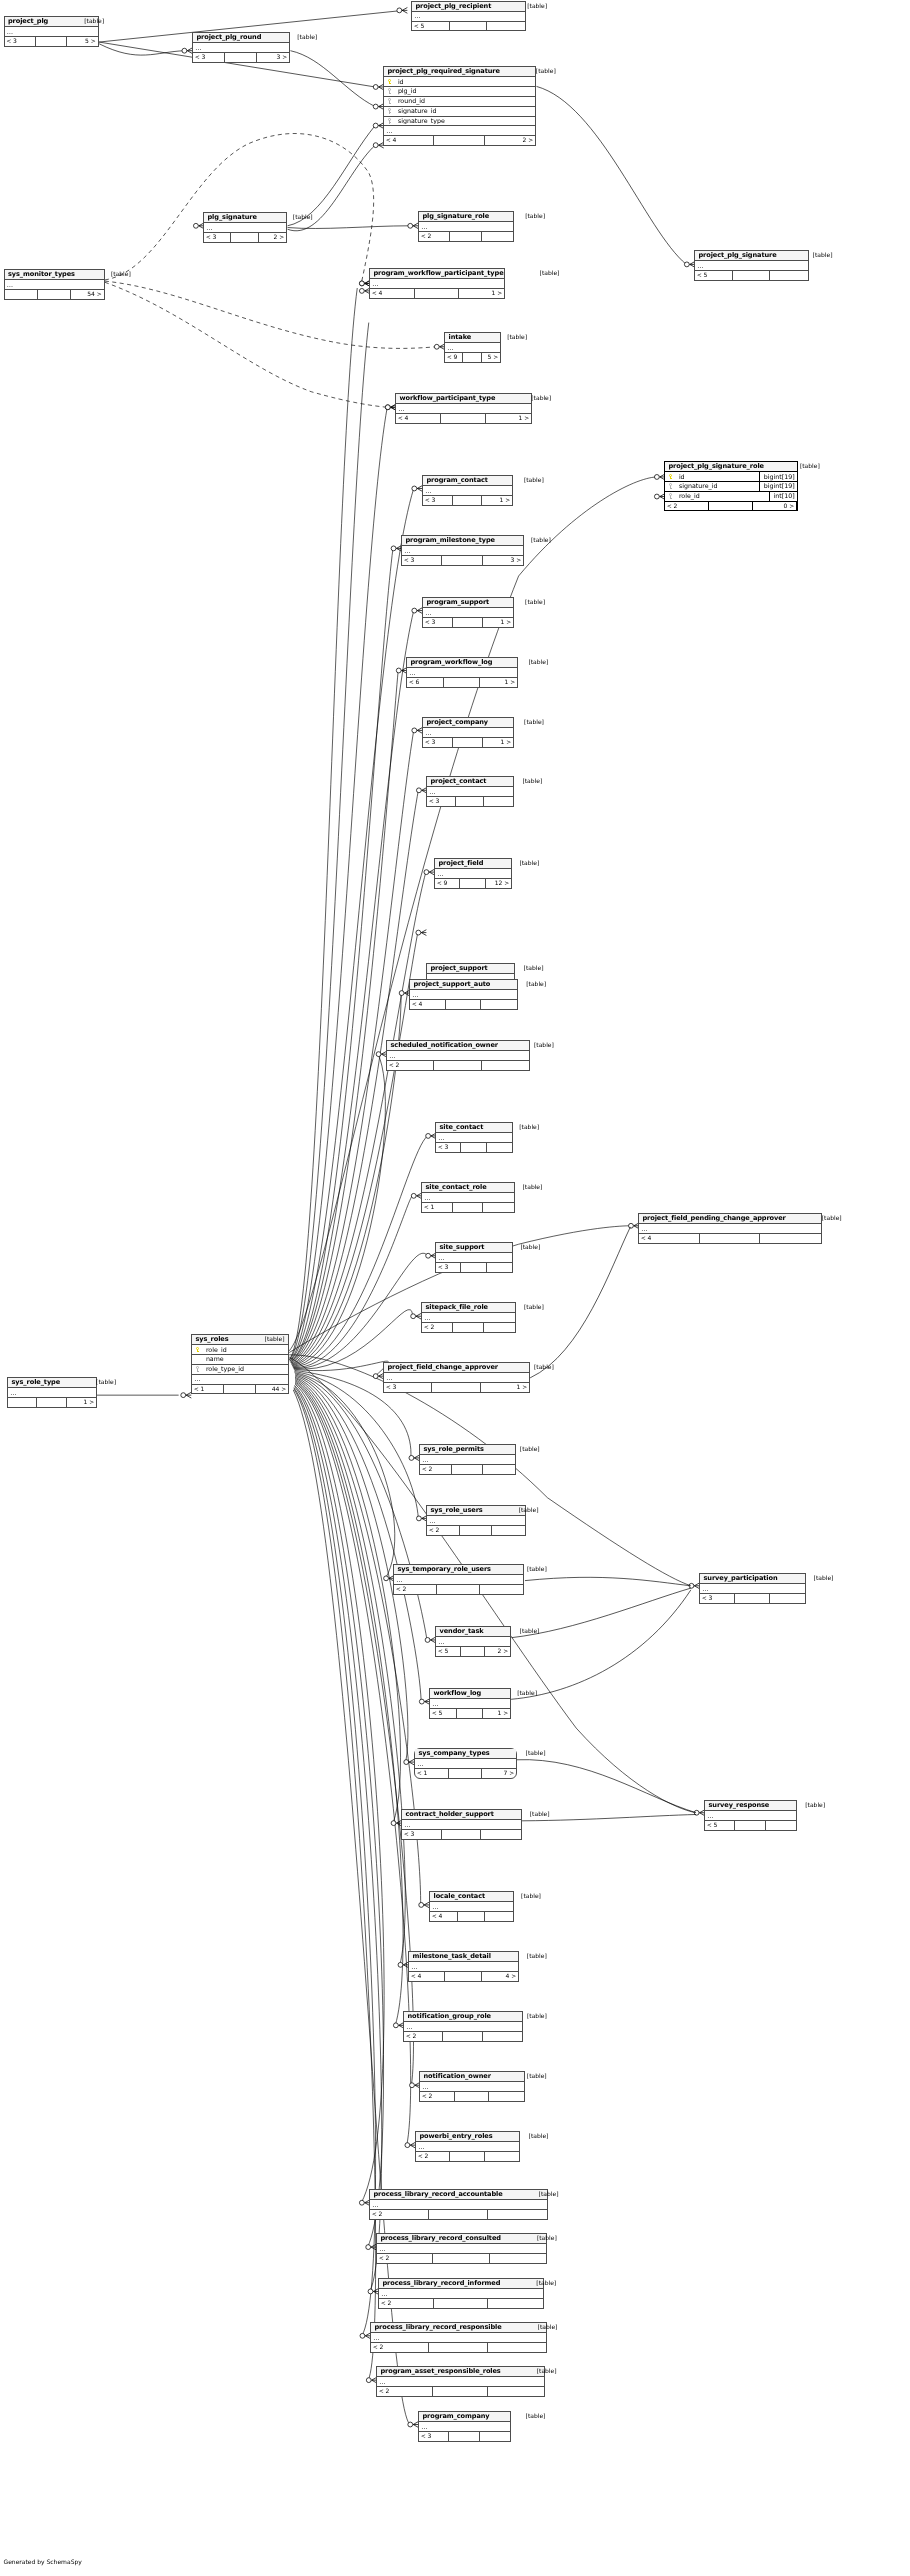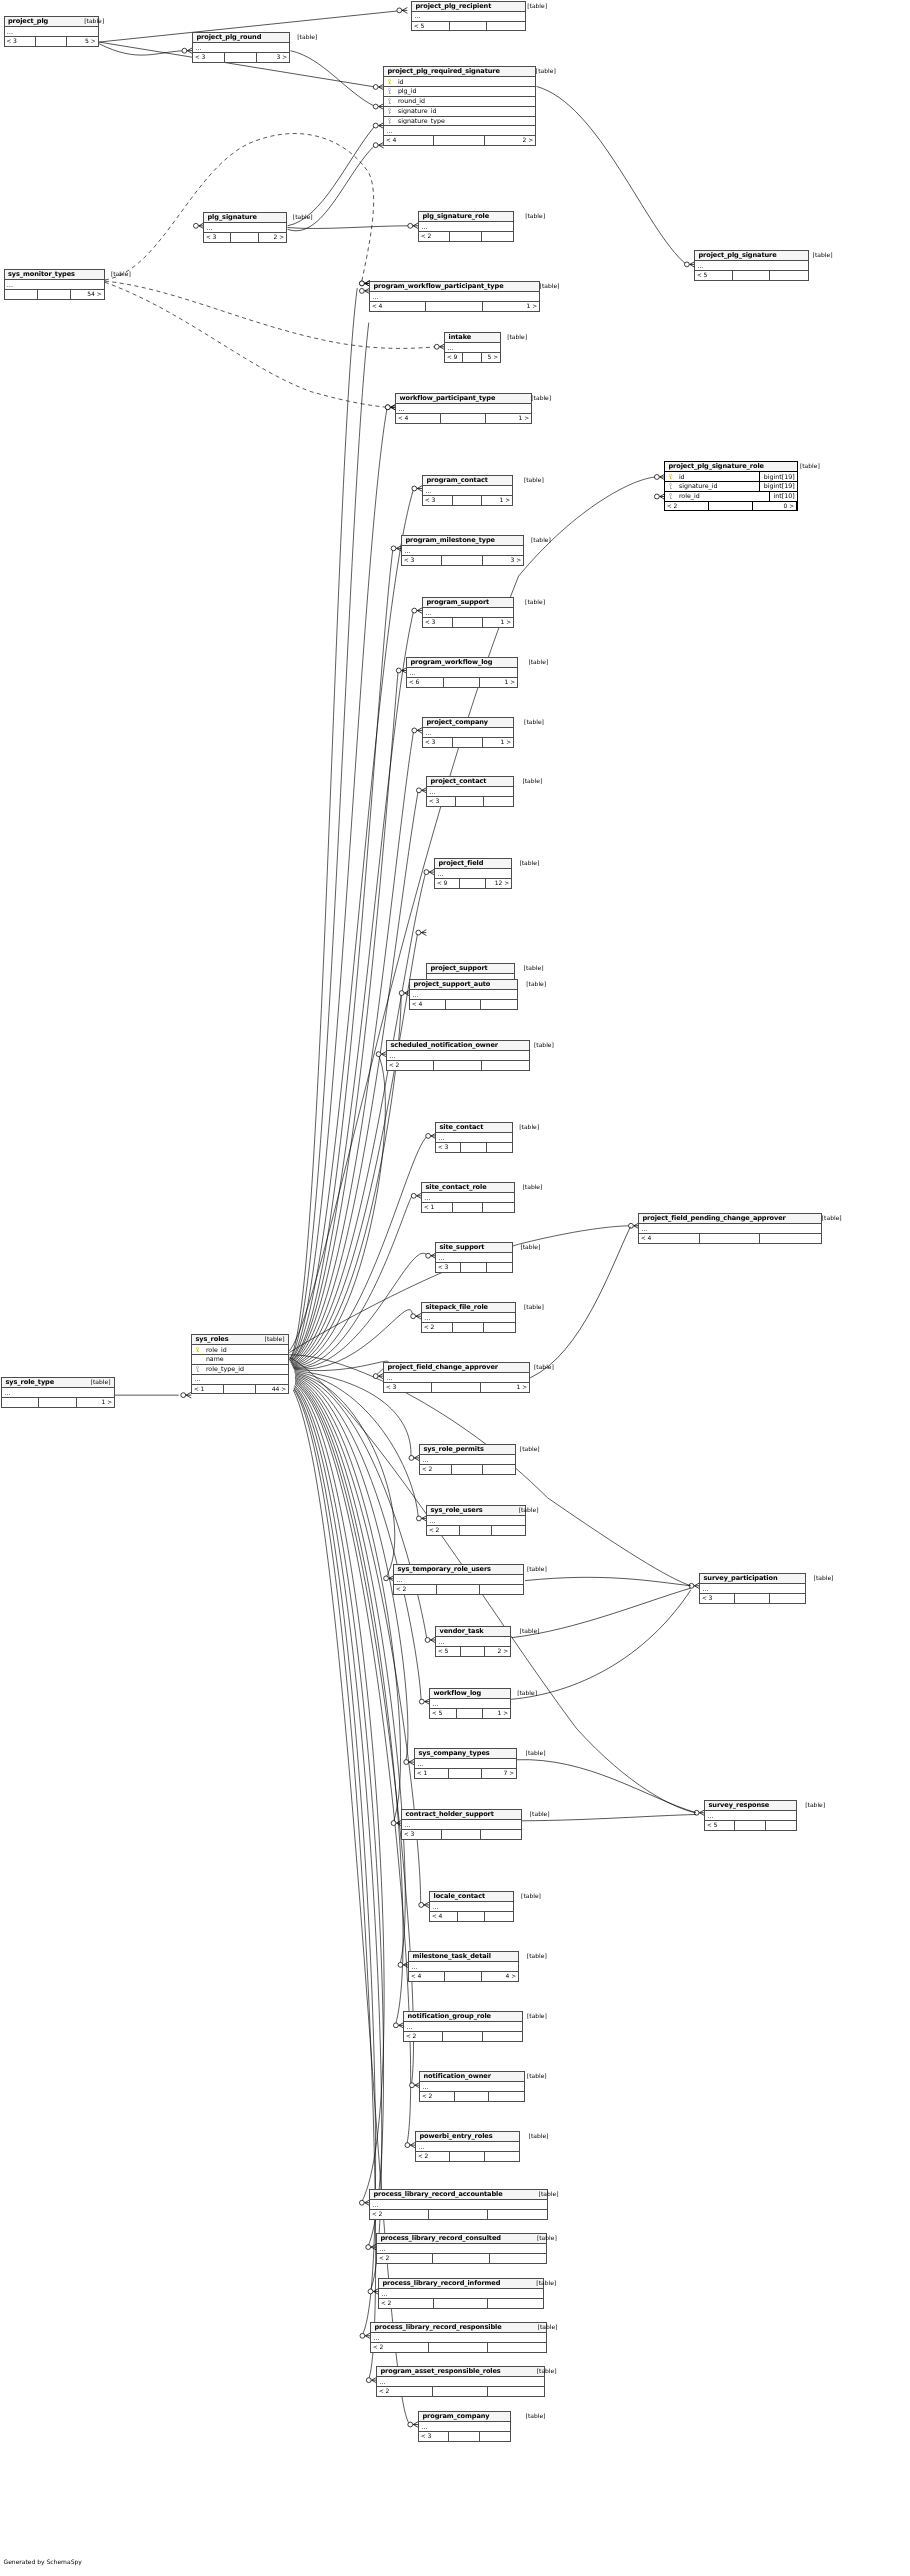--- a/index.html
+++ b/index.html
@@ -495,21 +495,21 @@
         </div>
         <div class="ellipsis-row">
           <span>…</span>
         </div>
         <div class="foot-row">
           <div class="foot-cell"></div>
           <div class="foot-cell"></div>
           <div class="foot-cell right">54 &gt;</div>
         </div>
       </div>
-      <div class="tbl" style="left: 369px; top: 281px; width: 171px;">
+      <div class="tbl" style="left: 369px; top: 268px; width: 136px;">
         <div class="tbl-head">
           <span class="tbl-name">program_workflow_participant_type</span>
           <span class="tbl-kind">[table]</span>
         </div>
         <div class="ellipsis-row">
           <span>…</span>
         </div>
         <div class="foot-row">
           <div class="foot-cell">&lt; 4</div>
           <div class="foot-cell"></div>
@@ -845,21 +845,21 @@
         </div>
         <div class="ellipsis-row">
           <span>…</span>
         </div>
         <div class="foot-row">
           <div class="foot-cell">&lt; 5</div>
           <div class="foot-cell"></div>
           <div class="foot-cell right">1 &gt;</div>
         </div>
       </div>
-      <div class="tbl" style="left: 414px; top: 1748px; width: 103px;">
+      <div class="tbl" style="left: 414px; top: 1748px; width: 103px; border-radius: 6px;">
         <div class="tbl-head">
           <span class="tbl-name">sys_company_types</span>
           <span class="tbl-kind">[table]</span>
         </div>
         <div class="ellipsis-row">
           <span>…</span>
         </div>
         <div class="foot-row">
           <div class="foot-cell">&lt; 1</div>
           <div class="foot-cell"></div>
@@ -1123,21 +1123,21 @@
         </div>
         <div class="ellipsis-row">
           <span>…</span>
         </div>
         <div class="foot-row">
           <div class="foot-cell">&lt; 1</div>
           <div class="foot-cell"></div>
           <div class="foot-cell right">44 &gt;</div>
         </div>
       </div>
-      <div class="tbl" style="left: 1px; top: 1377px; width: 114px;">
+      <div class="tbl" style="left: 7px; top: 1377px; width: 90px;">
         <div class="tbl-head">
           <span class="tbl-name">sys_role_type</span>
           <span class="tbl-kind">[table]</span>
         </div>
         <div class="ellipsis-row">
           <span>…</span>
         </div>
         <div class="foot-row">
           <div class="foot-cell"></div>
           <div class="foot-cell"></div>

